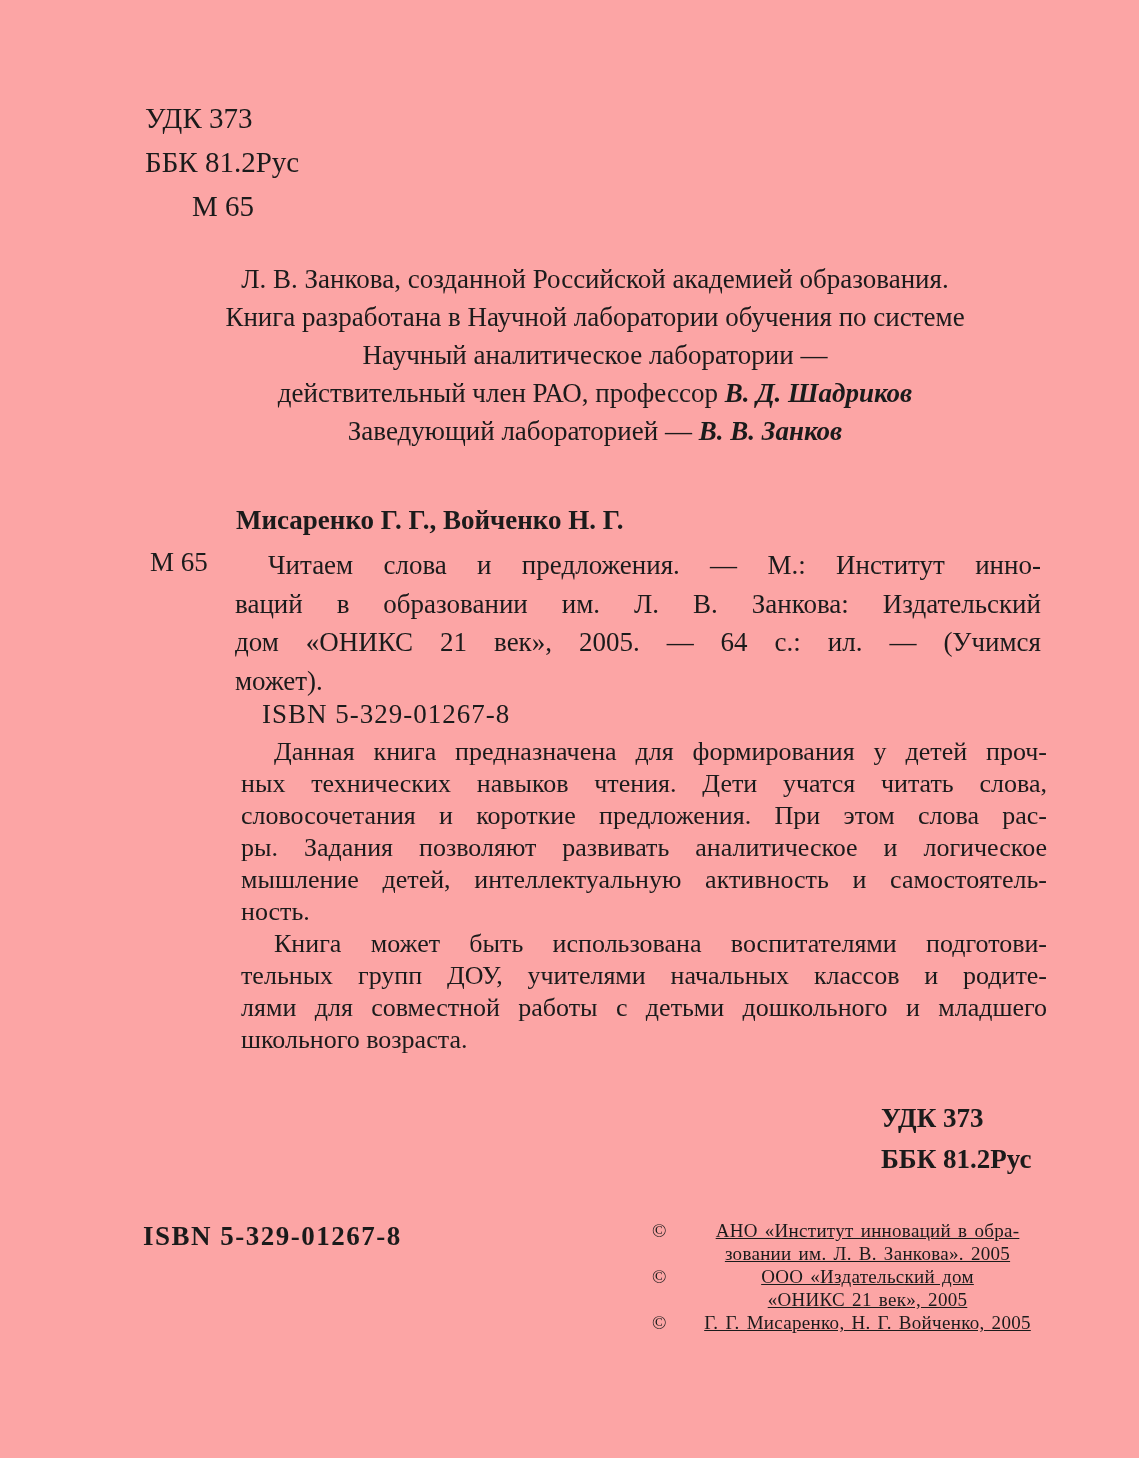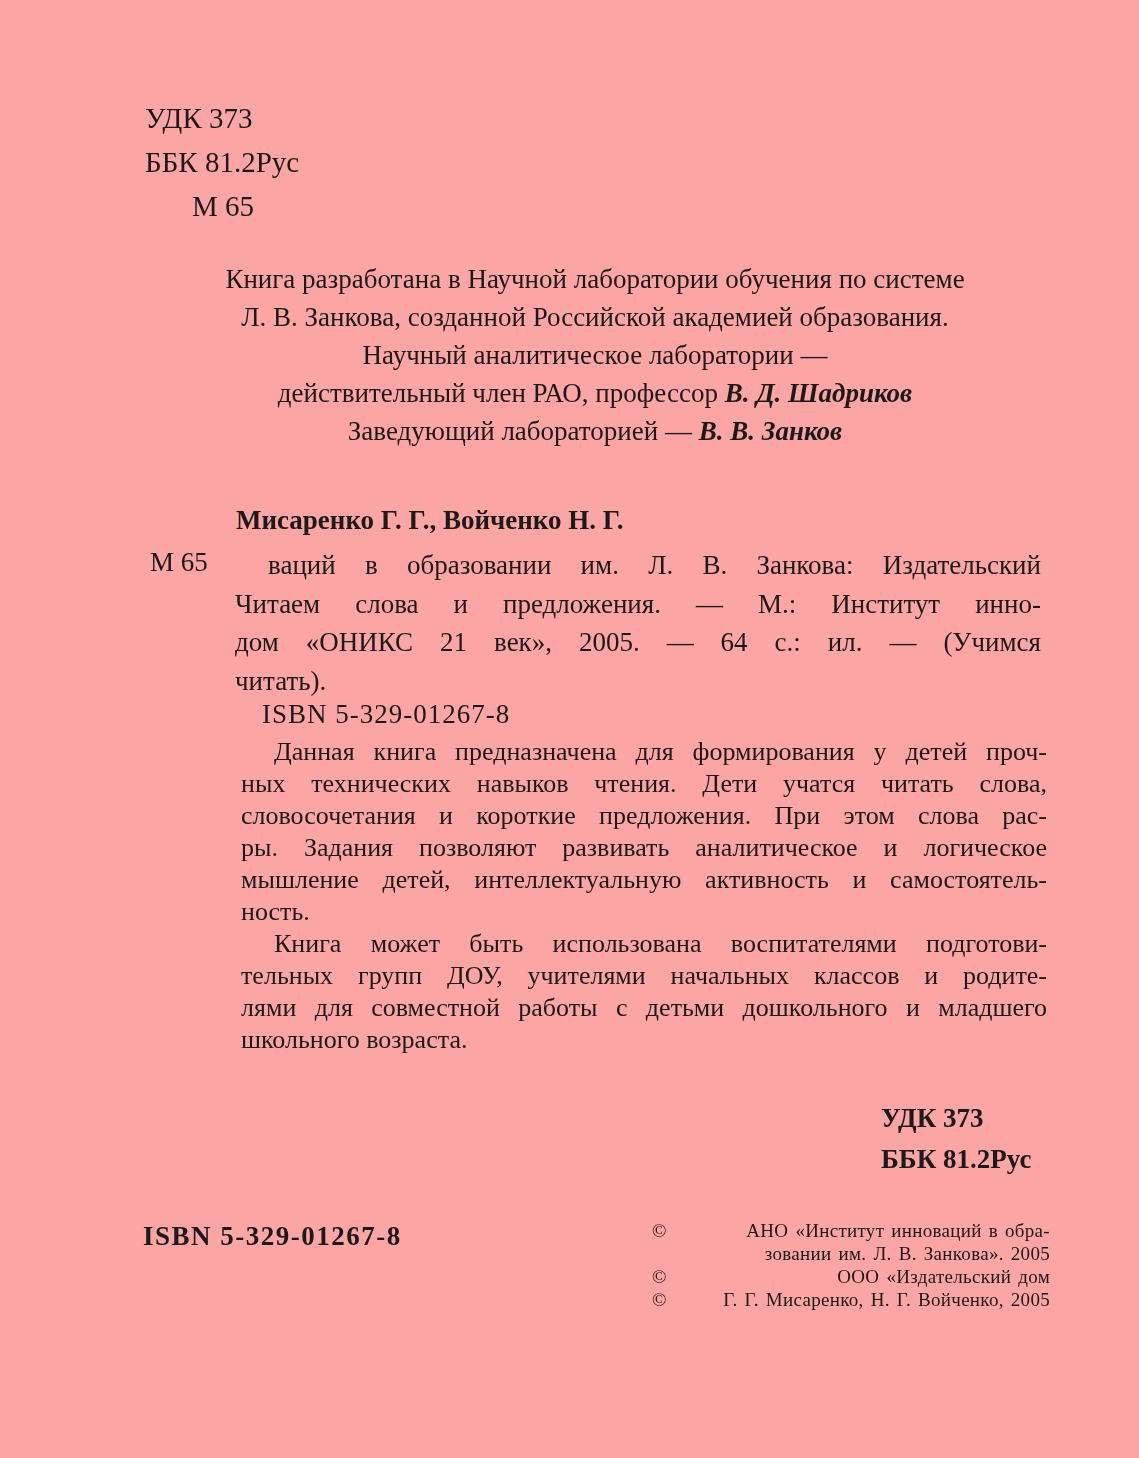--- a/index.html
+++ b/index.html
@@ -40,48 +40,48 @@
   .isbn2{left:143px;top:1221px;font-size:27px;font-weight:bold;letter-spacing:1.5px;white-space:nowrap;}
   .copyrights{left:652px;top:1219px;width:398px;font-size:19px;line-height:23px;letter-spacing:.3px;word-spacing:2px;}
   .copy-entry{display:flex;}
   .copy-mark{width:33px;flex:none;}
   .copy-lines{flex:1;}
 
   
   .justify .tline{text-align:justify;text-align-last:justify;}
   .justify .tline.last{text-align:left;text-align-last:left;}
   .indent-first .tline:first-child{text-indent:33px;}
-  .copy-lines .tline{text-align:right;white-space:nowrap;}
+  .copy-lines .tline{text-align:center;white-space:nowrap;text-decoration:underline;}
 </style>
 </head>
 <body>
 
 <div class="page">
 
   <div class="abs top-codes">
     <div>УДК 373</div>
     <div>ББК 81.2Рус</div>
     <div class="cm">М 65</div>
   </div>
 
   <div class="abs lab-note">
+    <div class="line">Л. В. Занкова, созданной Российской академией образования.</div>
     <div class="line">Книга разработана в Научной лаборатории обучения по системе</div>
-    <div class="line">Л. В. Занкова, созданной Российской академией образования.</div>
     <div class="line">Научный аналитическое лаборатории —</div>
     <div class="line"><span>действительный член РАО, профессор </span><span class="name">В. Д. Шадриков</span></div>
     <div class="line"><span>Заведующий лабораторией — </span><span class="name">В. В. Занков</span></div>
   </div>
 
   <div class="abs authors">Мисаренко Г. Г., Войченко Н. Г.</div>
   <div class="abs cm2">М 65</div>
   <div class="abs card justify indent-first">
+      <div class="tline">Читаем слова и предложения. — М.: Институт инно-</div>
       <div class="tline">ваций в образовании им. Л. В. Занкова: Издательский</div>
-      <div class="tline">Читаем слова и предложения. — М.: Институт инно-</div>
       <div class="tline">дом «ОНИКС 21 век», 2005. — 64 с.: ил. — (Учимся</div>
-      <div class="tline last">читать).</div>
+      <div class="tline last">может).</div>
     </div>
   <div class="abs isbn1">ISBN 5-329-01267-8</div>
 
   <div class="abs annot">
     <div class="justify indent-first">
         <div class="tline">Данная книга предназначена для формирования у детей проч-</div>
         <div class="tline">ных технических навыков чтения. Дети учатся читать слова,</div>
         <div class="tline">словосочетания и короткие предложения. При этом слова рас-</div>
         <div class="tline">ры. Задания позволяют развивать аналитическое и логическое</div>
         <div class="tline">мышление детей, интеллектуальную активность и самостоятель-</div>
@@ -107,20 +107,21 @@
       <span class="copy-mark">©</span>
       <span class="copy-lines">
           <div class="tline">АНО «Институт инноваций в обра-</div>
           <div class="tline last">зовании им. Л. В. Занкова». 2005</div>
         </span>
     </div>
     <div class="copy-entry">
       <span class="copy-mark">©</span>
       <span class="copy-lines">
           <div class="tline">ООО «Издательский дом</div>
+          <div class="tline last">«ОНИКС 21 век», 2005</div>
         </span>
     </div>
     <div class="copy-entry">
       <span class="copy-mark">©</span>
       <span class="copy-lines">
           <div class="tline last">Г. Г. Мисаренко, Н. Г. Войченко, 2005</div>
         </span>
     </div>
   </div>
 

